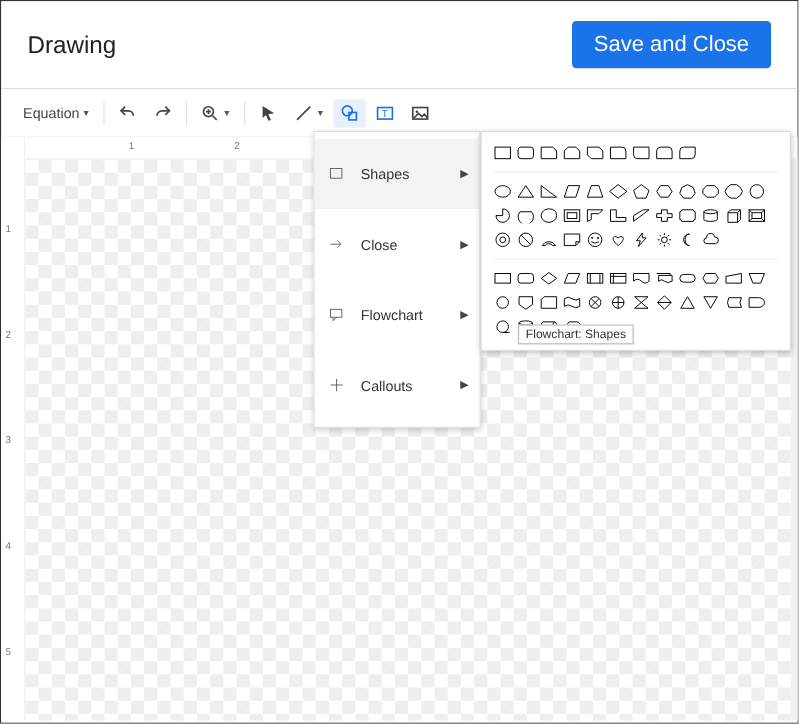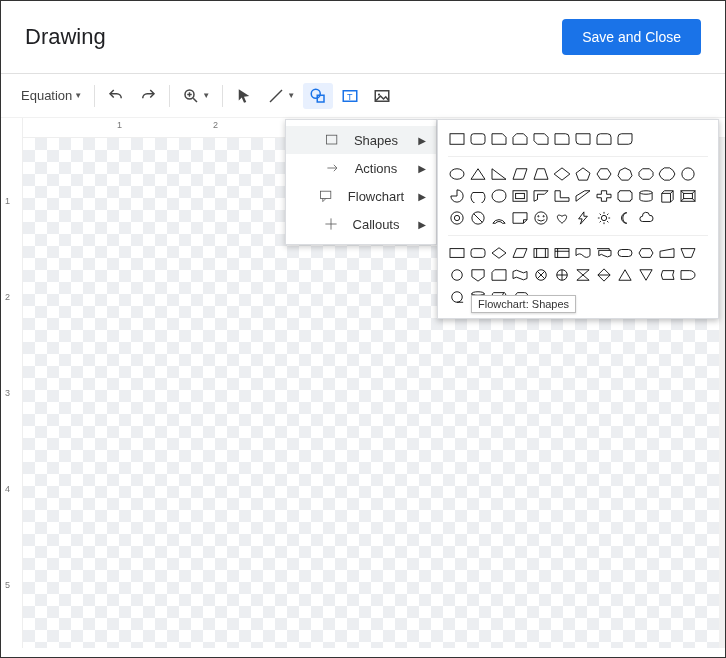--- a/index.html
+++ b/index.html
@@ -1,20 +1,20 @@
 <!DOCTYPE html>
 <html><head>
 <meta charset="utf-8">
 <style>
   * { box-sizing: border-box; margin: 0; padding: 0; }
   html, body { width: 726px; height: 658px; font-family: Arial, sans-serif; overflow: hidden; background: #fff; }
   .dialog { width: 726px; height: 658px; border: 1px solid #333; position: relative; background: #fff; }
   .header { display: flex; align-items: center; justify-content: space-between; padding: 18px 24px 18px 24px; border-bottom: 1px solid #e0e0e0; }
   .title { font-size: 22px; color: #202124; font-weight: 400; }
-  .save-btn { background: #1a73e8; color: #fff; border: none; border-radius: 4px; padding: 10px 20px; font-size: 14px; font-weight: 500; cursor: pointer; }
+  .save-btn { background: #1a73e8; color: #fff; border: none; border-radius: 4px; padding: 10px 20px; font-size: 20px; font-weight: 500; cursor: pointer; }
   .toolbar { display: flex; align-items: center; padding: 6px 14px; gap: 2px; border-bottom: 1px solid #f1f1f1; height: 44px; }
   .tb-btn { background: none; border: none; padding: 4px 6px; cursor: pointer; color: #444; display: flex; align-items: center; font-size: 13px; }
   .tb-btn svg { width: 18px; height: 18px; }
   .tb-sep { width: 1px; height: 22px; background: #e0e0e0; margin: 0 4px; }
   .tb-caret { font-size: 8px; margin-left: 2px; color: #555; }
   .tb-btn.active { background: #e8f0fe; border-radius: 3px; }
   .tb-btn.active svg { stroke: #1a73e8; fill: none; }
   .canvas-wrap { position: relative; height: calc(100% - 126px); display: flex; }
   .ruler-v { width: 22px; background: #fff; border-right: 1px solid #eee; font-size: 9px; color: #777; position: relative; }
   .ruler-v .tick { position: absolute; left: 4px; }
@@ -32,21 +32,21 @@
     background-size: 24px 24px;
     background-position: 0 0, 0 12px, 12px -12px, -12px 0px;
     border-right: 6px solid #f1f1f1;
   }
   
   .menu {
     position: absolute; top: 118px; left: 284px; width: 152px;
     background: #fff; border: 1px solid #dadce0; box-shadow: 0 2px 6px rgba(0,0,0,.2);
     padding: 6px 0; z-index: 20;
   }
-  .menu-item { display: flex; align-items: center; padding: 6px 12px; font-size: 13px; color: #333; cursor: pointer; position: relative; justify-content: center; }
+  .menu-item { display: flex; align-items: center; padding: 24px 12px; font-size: 13px; color: #333; cursor: pointer; position: relative; }
   .menu-item.selected { background: #f1f3f4; }
   .menu-item .mi-icon { width: 20px; margin-right: 10px; display: flex; }
   .menu-item .mi-arrow { position: absolute; right: 10px; font-size: 10px; color: #444; }
   
   .gallery {
     position: absolute; top: 118px; left: 436px; width: 282px;
     background: #fff; border: 1px solid #dadce0; box-shadow: 0 2px 6px rgba(0,0,0,.25);
     padding: 10px 10px 12px 10px; z-index: 30;
   }
   .g-row { display: flex; flex-wrap: wrap; gap: 4px 3px; }
@@ -158,21 +158,21 @@
         </span>
       <span>Shapes</span>
       <span class="mi-arrow">▶</span>
     </div>
     <div class="menu-item">
       <span class="mi-icon">
           <svg viewBox="0 0 20 20" width="16" height="16">
             <path d="M3 10 H14 M11 6 L15 10 L11 14" fill="none" stroke="#555"></path>
           </svg>
         </span>
-      <span>Actions</span>
+      <span>Close</span>
       <span class="mi-arrow">▶</span>
     </div>
     <div class="menu-item">
       <span class="mi-icon">
           <svg viewBox="0 0 20 20" width="16" height="16">
             <rect x="3" y="4" width="13" height="9" fill="none" stroke="#555"></rect>
             <path d="M6 13 L6 17 L10 13" fill="none" stroke="#555"></path>
           </svg>
         </span>
       <span>Flowchart</span>

